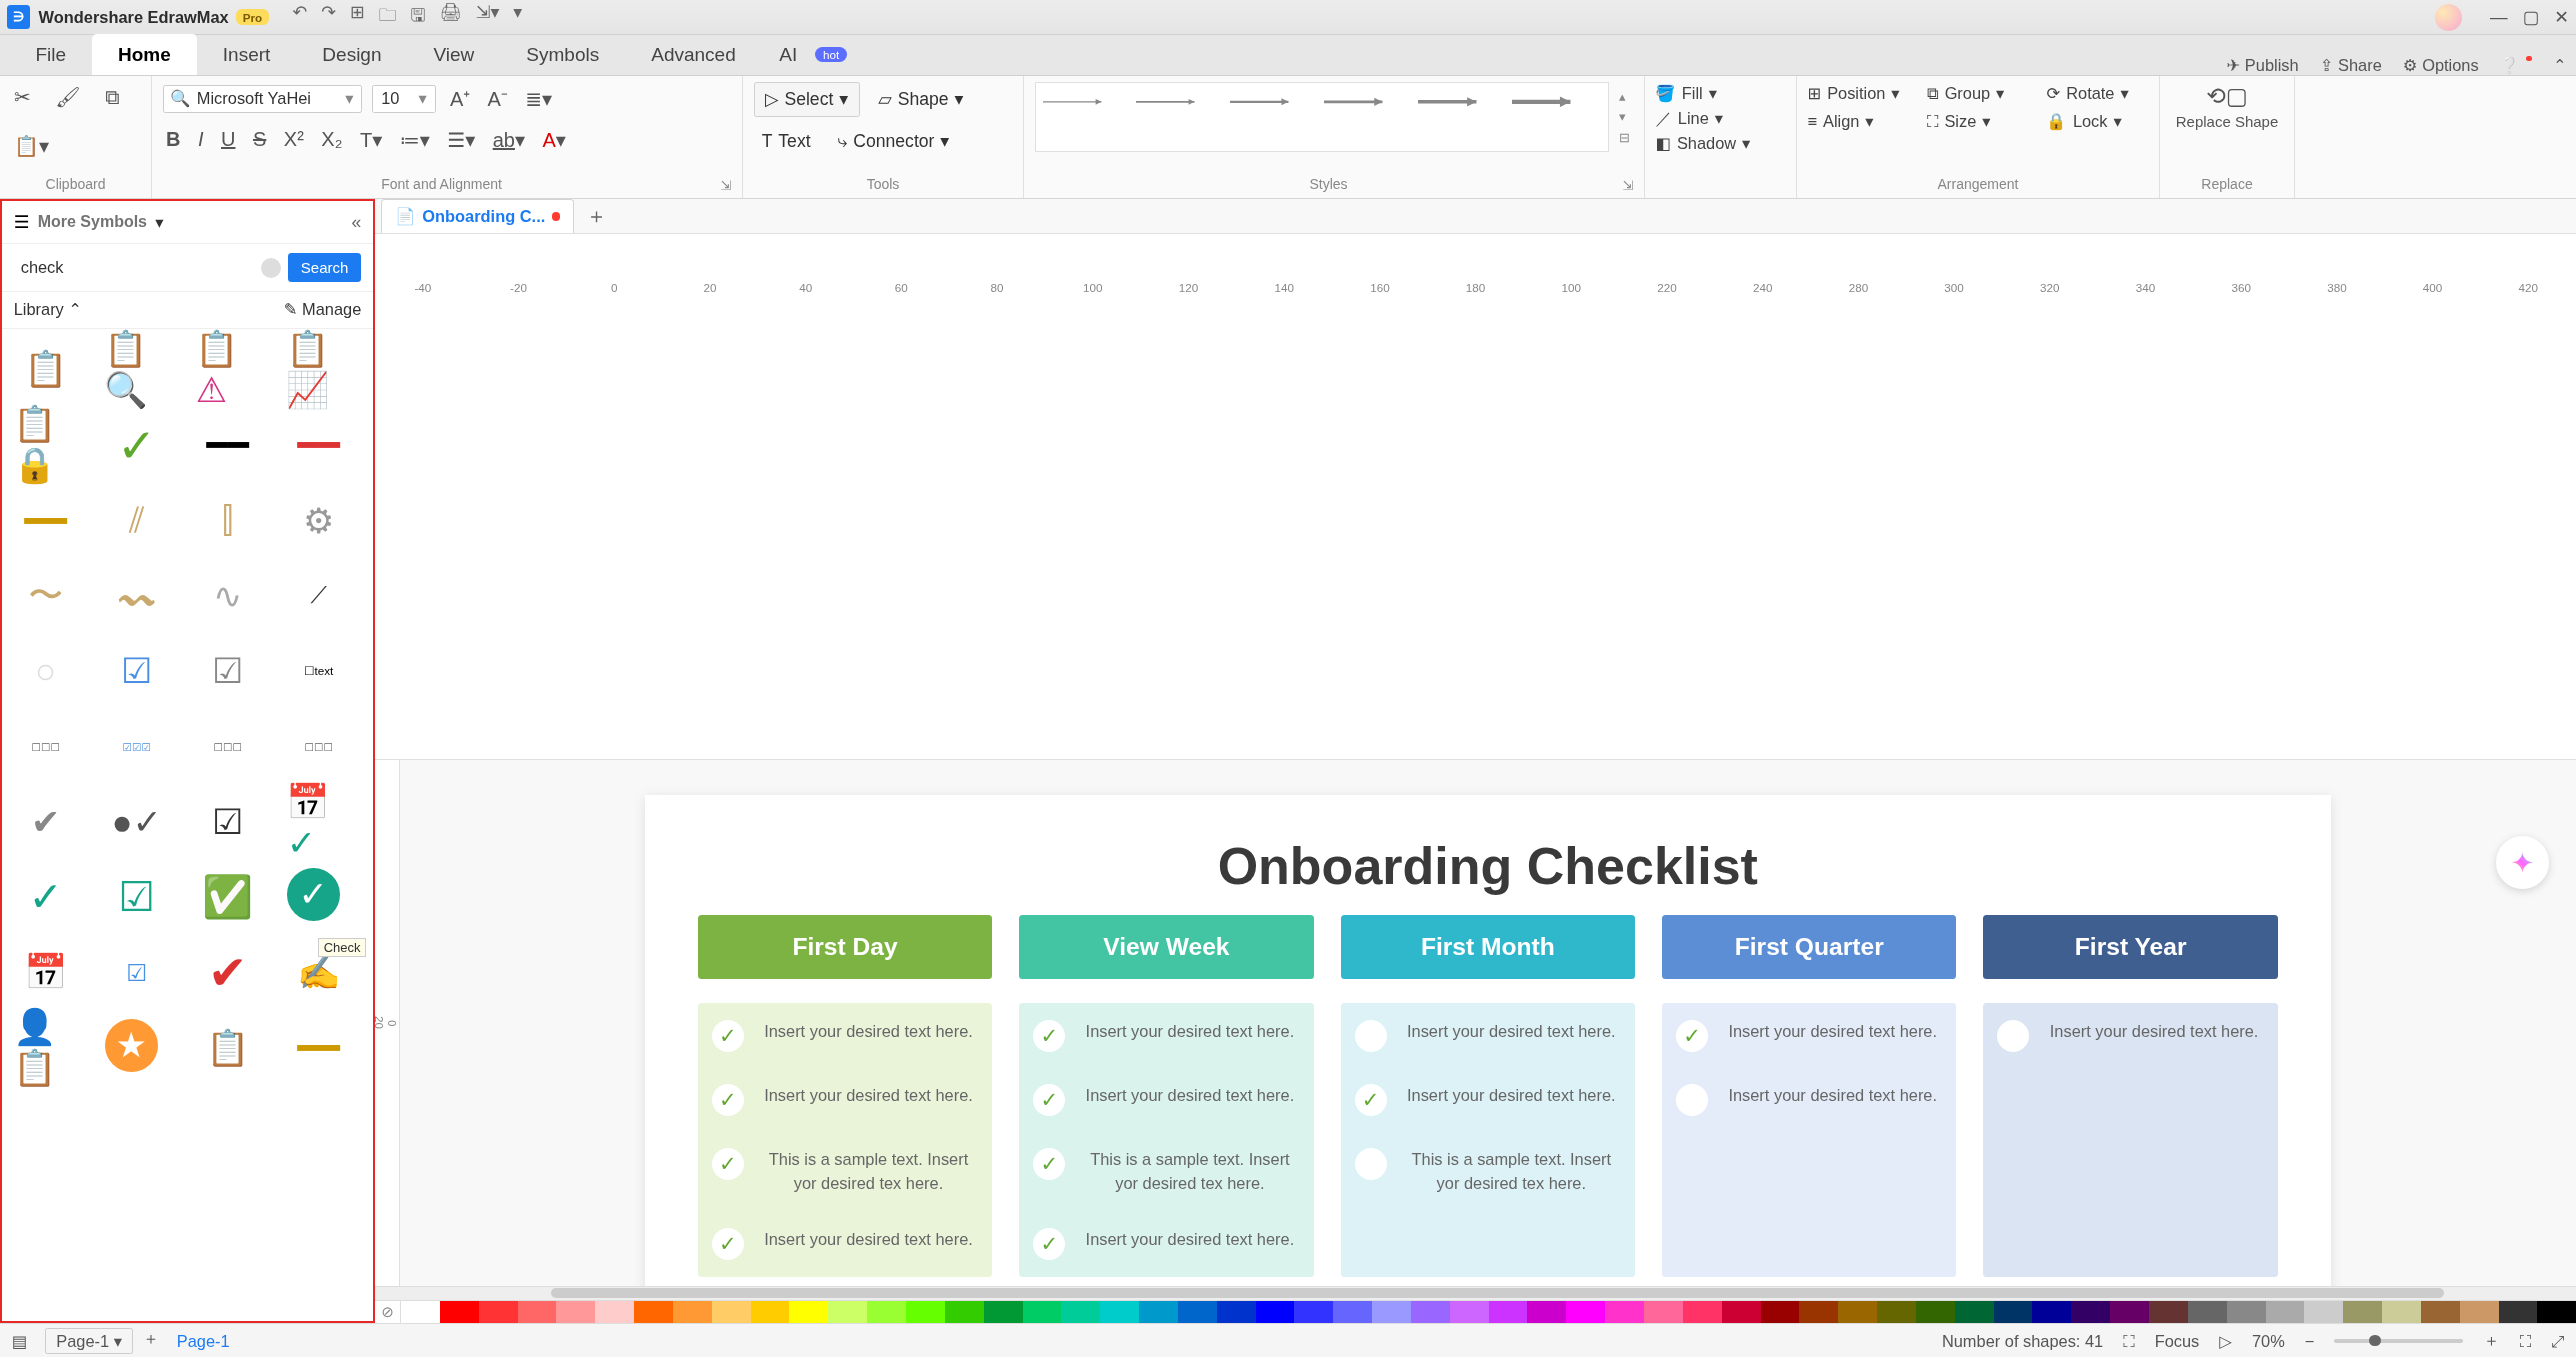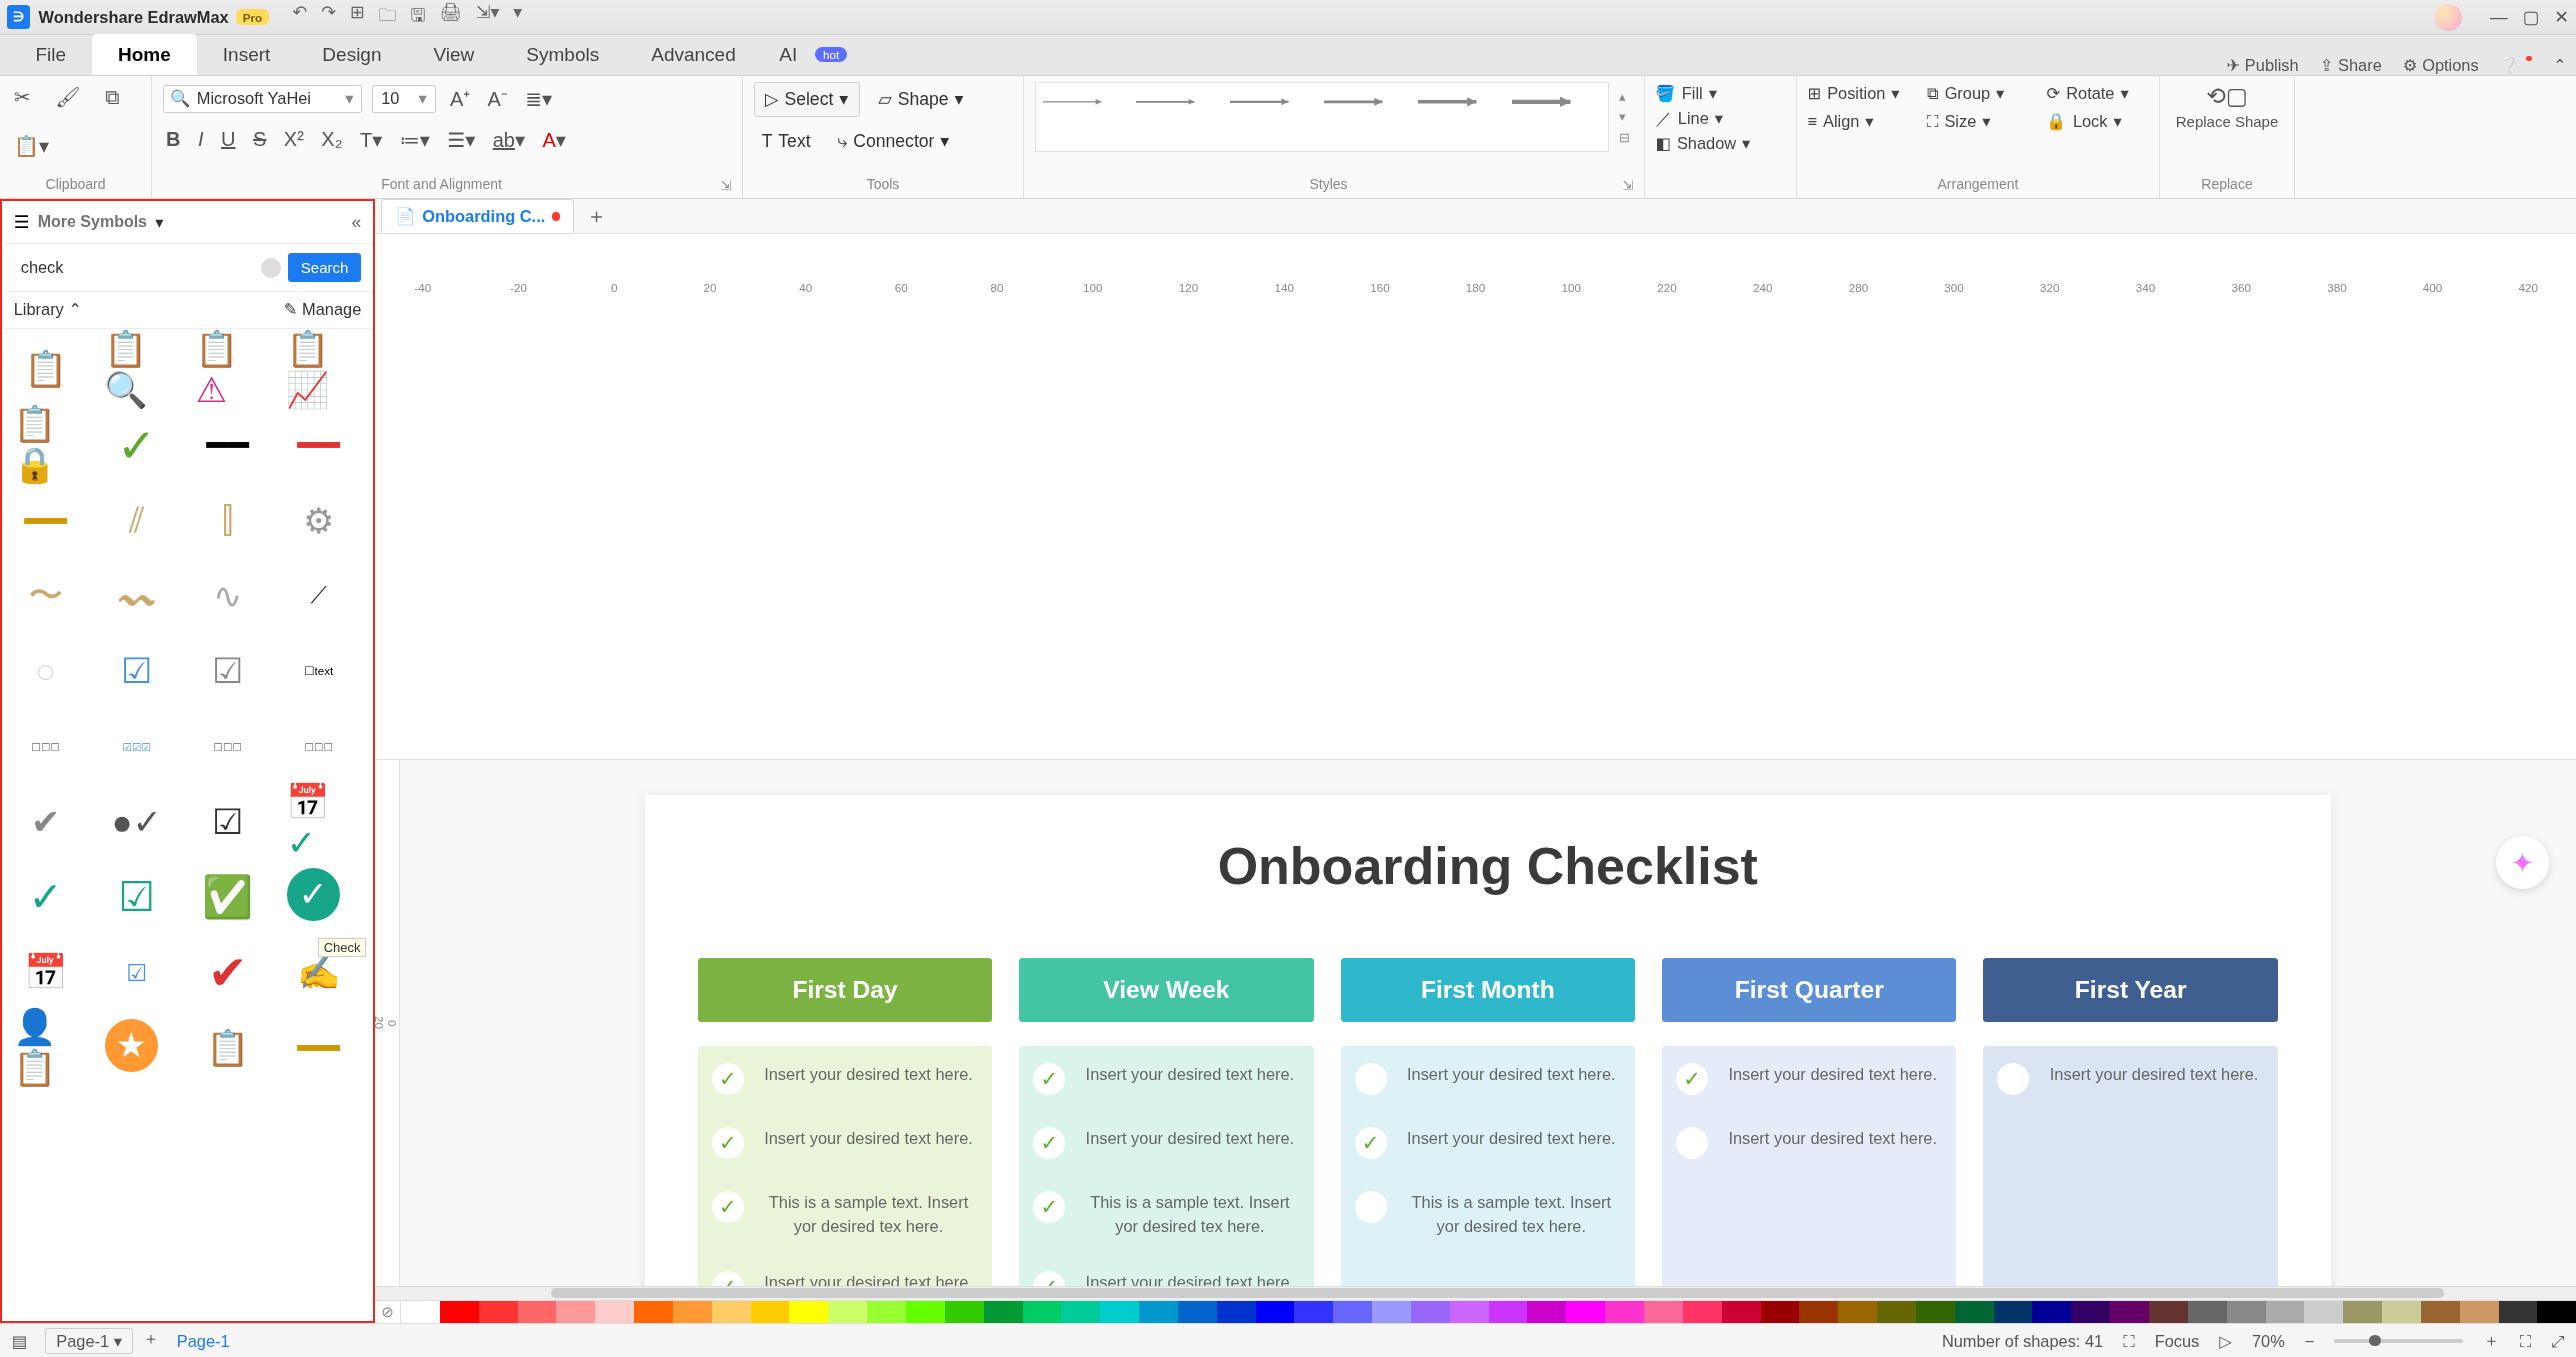--- a/index.html
+++ b/index.html
@@ -67,21 +67,21 @@
 .doc-tabs { display: flex; align-items: center; height: 35px; border-bottom: 0.6px solid #e0e0e0; padding-left: 5.9px; gap: 11.7px; }
 .doc-tab { padding: 7px 13px; background: #fff; border: 0.6px solid #d5d5d5; border-bottom: none; border-radius: 3.5px 3.5px 0 0; font-size: 16.4px; color: #1c7bf0; font-weight: 600; display: flex; align-items: center; gap: 7px; }
 .doc-tab .dot { width: 8.2px; height: 8.2px; border-radius: 50%; background: #ff3b30; }
 .doc-add { font-size: 21px; color: #666; cursor: pointer; }
 .ruler-h { flex: 1; height: 24.6px; background: #fff; border-bottom: 0.6px solid #e0e0e0; display: flex; font-size: 11.7px; color: #888; position: relative; }
 .ruler-h span { flex: 1; text-align: center; margin-top: 47px; }
 .ruler-v { width: 24.6px; background: #fff; border-right: 0.6px solid #e0e0e0; display: flex; flex-direction: column; font-size: 11.7px; color: #888; writing-mode: vertical-rl; }
 .ruler-v span { flex: 1; text-align: center; }
 .canvas-body { flex: 1; display: flex; overflow: hidden; }
 .page { margin: 35px auto; background: #fff; width: 1686px; height: 902px; box-shadow: 0 2.3px 11.7px rgba(0,0,0,0.1); padding: 41px 53px; position: relative; }
-.page-title { text-align: center; font-size: 52px; font-weight: 700; color: #3a3a3a; margin-bottom: 62px; }
+.page-title { text-align: center; font-size: 52px; font-weight: 700; color: #3a3a3a; margin-bottom: 19px; }
 .columns { display: flex; gap: 27px; }
 .col { flex: 1; display: flex; flex-direction: column; gap: 23.4px; }
 .col-header { height: 64px; display: flex; align-items: center; justify-content: center; font-size: 24.6px; font-weight: 700; color: #fff; border-radius: 3.5px; }
 .h1 { background: #7cb342; } .h2 { background: #43c4a3; } .h3 { background: #2fb8cc; } .h4 { background: #5b8ed4; } .h5 { background: #3f5f91; }
 .col-body { flex: 1; padding: 17.6px 14px; border-radius: 3.5px; display: flex; flex-direction: column; gap: 32px; }
 .b1 { background: #eaf4d9; } .b2 { background: #daf3ec; } .b3 { background: #dcf2f6; } .b4 { background: #e3ecf8; } .b5 { background: #dbe4f2; }
 .item { display: flex; gap: 15px; align-items: flex-start; }
 .check { width: 32px; height: 32px; border-radius: 50%; display: flex; align-items: center; justify-content: center; flex-shrink: 0; }
 .check.on { background: #fff; color: #5fa82e; font-size: 21px; }
 .check.off { background: #fff; }

